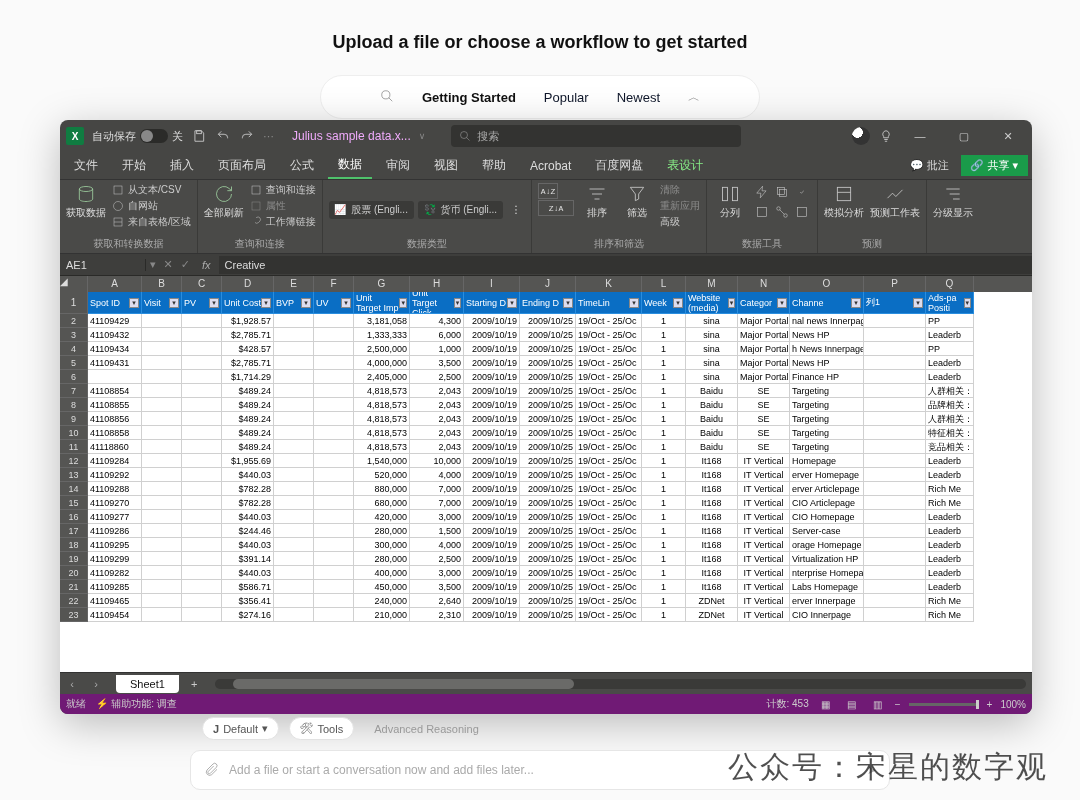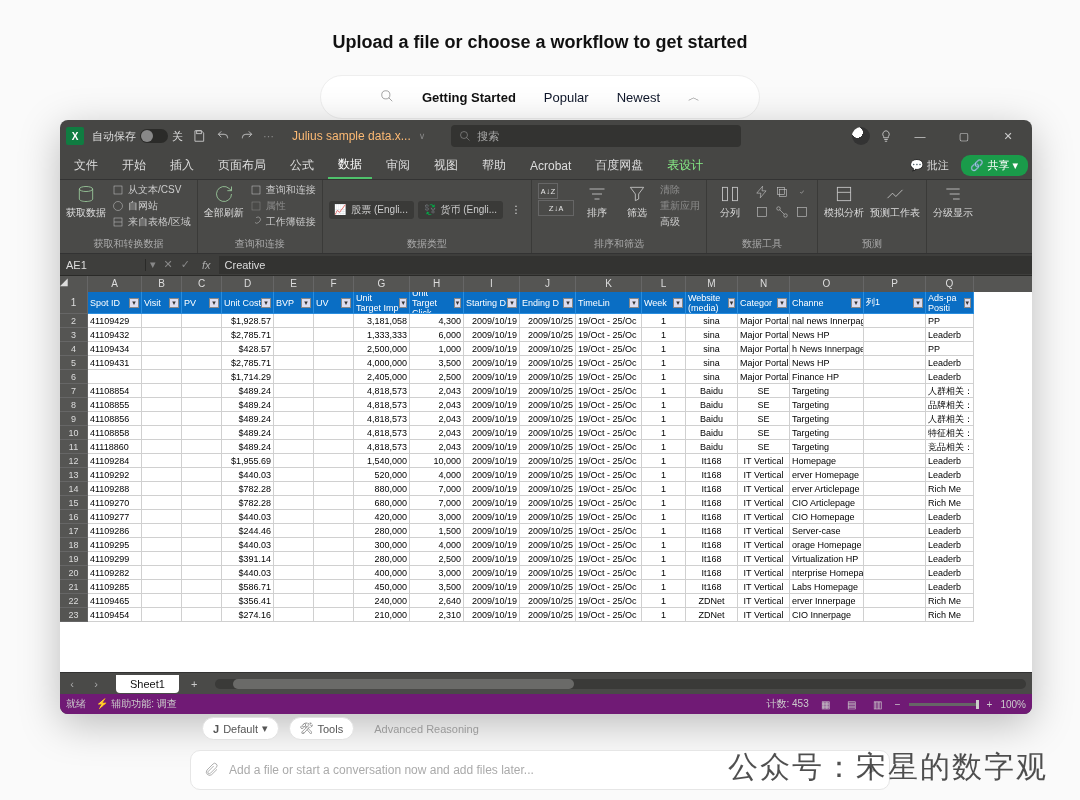--- a/index.html
+++ b/index.html
@@ -21,35 +21,35 @@
 }
 
 
 .titlebar { display: flex; align-items: center; height: 32px; padding: 0 6px; gap: 8px; font-size: 11px; }
 .xl-logo { width: 18px; height: 18px; background: #107c41; color: #fff; display: flex; align-items: center; justify-content: center; font-weight: 700; font-size: 10px; border-radius: 2px; }
 .autosave { display: flex; align-items: center; gap: 4px; color: #ddd; }
 .toggle { width: 28px; height: 14px; background: #2b2b29; border-radius: 7px; position: relative; }
 .toggle::after { content: ""; width: 12px; height: 12px; background: #888; border-radius: 50%; position: absolute; left: 1px; top: 1px; }
 .tb-ico { width: 16px; height: 16px; color: #ccc; display: flex; align-items: center; justify-content: center; cursor: pointer; }
 .tb-ico svg { width: 14px; height: 14px; stroke: #ccc; fill: none; stroke-width: 1.5; }
-.filename { margin-left: 10px; color: #fdba74; font-size: 12px; }
+.filename { margin-left: 10px; color: #f0abfc; font-size: 12px; }
 .searchbox { margin-left: 18px; display: flex; align-items: center; background: #333331; border-radius: 4px; height: 22px; width: 290px; padding: 0 8px; gap: 6px; }
 .searchbox svg { width: 12px; height: 12px; stroke: #aaa; fill: none; }
 .searchbox span { color: #aaa; font-size: 11px; }
 .titlebar .spacer { flex: 1; }
 .avatar { width: 18px; height: 18px; border-radius: 50%; background: radial-gradient(circle at 30% 30%, #fff 30%, #333 31%); }
 .winbtn { width: 36px; display: flex; justify-content: center; color: #ccc; font-size: 11px; cursor: pointer; }
 
 
 .menubar { display: flex; align-items: center; height: 28px; padding: 0 4px; gap: 4px; font-size: 12px; border-bottom: 1px solid #333; }
 .menubar .tab { padding: 4px 10px; color: #ddd; cursor: pointer; }
 .menubar .tab.active { border-bottom: 2px solid #4fc26b; color: #fff; }
 .menubar .tab.design { color: #8e8; }
 .menubar .right { margin-left: auto; display: flex; align-items: center; gap: 6px; }
-.share-btn { background: #1a9b4a; color: #fff; padding: 3px 10px; border-radius: 9px; font-size: 11px; }
+.share-btn { background: #1a9b4a; color: #fff; padding: 3px 10px; border-radius: 0; font-size: 11px; }
 .comment-btn { color: #ddd; font-size: 11px; padding: 3px 6px; }
 
 
 .ribbon { display: flex; height: 74px; background: #4a4a48; border-bottom: 1px solid #333; font-size: 10px; }
 .rgroup { border-right: 1px solid #3a3a38; padding: 3px 6px 2px; display: flex; flex-direction: column; justify-content: space-between; }
 .rgroup .body { display: flex; gap: 6px; align-items: flex-start; flex: 1; }
 .rgroup .label { text-align: center; color: #aaa; font-size: 10px; margin-top: 1px; }
 .rbtn { display: flex; flex-direction: column; align-items: center; gap: 2px; cursor: pointer; min-width: 34px; }
 .rbtn .ico { width: 22px; height: 22px; display: flex; align-items: center; justify-content: center; }
 .rbtn .ico svg { width: 20px; height: 20px; }

